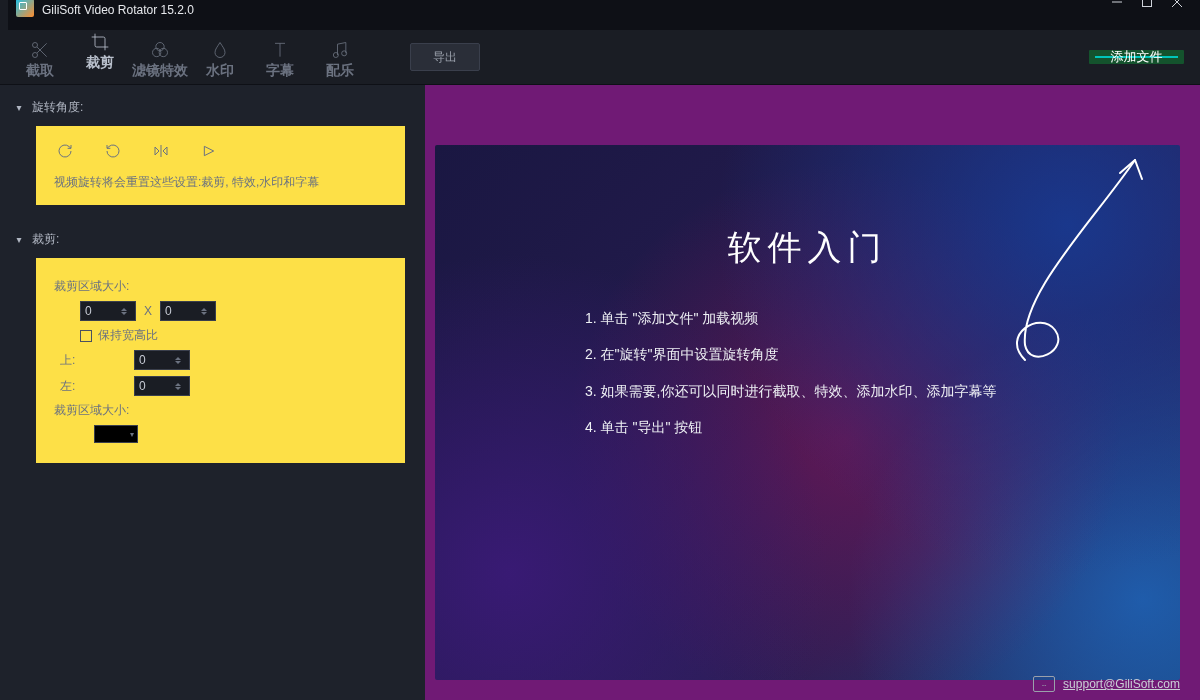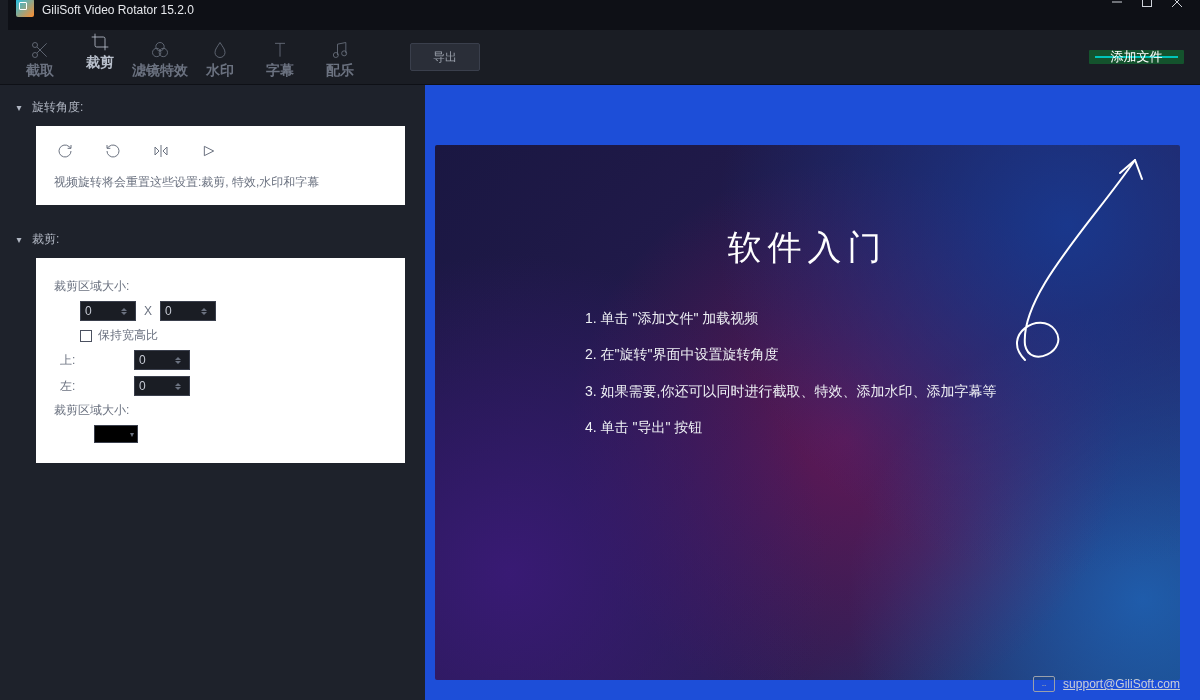--- a/index.html
+++ b/index.html
@@ -15,24 +15,24 @@
 .toolbar .tool.active { color:#b9c0cc; }
 .toolbar .tool .ti { height:24px; display:flex; align-items:center; justify-content:center; }
 .toolbar .tool .ti svg{width:20px;height:20px;fill:#6b7280;stroke:#6b7280;}
 .toolbar .tool.active .ti svg{fill:#b9c0cc;stroke:#b9c0cc;}
 .toolbar .tool.active { border-bottom:2px solid #b9c0cc; padding-bottom:14px;}
 .toolbar .export-btn { margin-left:40px; width:70px; height:28px; background:#2a2e38; border:1px solid #3a3f4c; color:#9aa0ab; display:flex;align-items:center;justify-content:center; border-radius:2px; cursor:pointer;}
 .toolbar .spacer { flex:1; }
 .toolbar .add-btn { width:95px; height:14px; background:#00c5ba; color:#fff; border:6px solid #14532d; display:flex;align-items:center;justify-content:center; cursor:pointer; font-size:13px; border-radius:1px;margin-right:6px;}
 .main { display:flex; height:calc(700px - 85px); }
 .sidebar { width:425px; background:#1e222b; overflow:auto; }
-.preview { flex:1; background:#1d4ed8; display:flex; flex-direction:column; position:relative;}
+.preview { flex:1; background:#701a75; display:flex; flex-direction:column; position:relative;}
 .section-hdr { display:flex; align-items:center; padding:14px 14px 10px 14px; color:#b0b6c2; cursor:pointer; font-size:12px;}
 .section-hdr .chev{width:10px;text-align:center;margin-right:8px;font-size:10px;}
-.panel { margin:0 20px 12px 36px; background:#ffffff; padding:14px 18px; font-size:12px;}
+.panel { margin:0 20px 12px 36px; background:#fde047; padding:14px 18px; font-size:12px;}
 .panel .iconrow { display:flex; gap:26px; margin-bottom:12px; }
 .panel .iconrow .ib { width:22px; height:22px; display:flex; align-items:center; justify-content:center; cursor:pointer;}
 .panel .iconrow .ib svg{width:16px;height:16px;fill:none;stroke:#6b7280;stroke-width:1.5;}
 .panel .hint { color:#6b7280; }
 .crop-panel .row { display:flex; align-items:center; margin:6px 0; color:#6b7280; }
 .crop-panel .lbl { width:100px; }
 .crop-panel .indent .lbl{width:80px;padding-left:6px;}
 .numbox { width:56px; height:20px; background:#1a1d24; border:1px solid #3a3f4c; color:#c6cad4; padding:0 4px; display:flex; align-items:center; justify-content:space-between;}
 .numbox .spn{width:10px;display:flex;flex-direction:column;gap:1px;}
 .numbox .spn div{width:0;height:0;border-left:3px solid transparent;border-right:3px solid transparent;}

